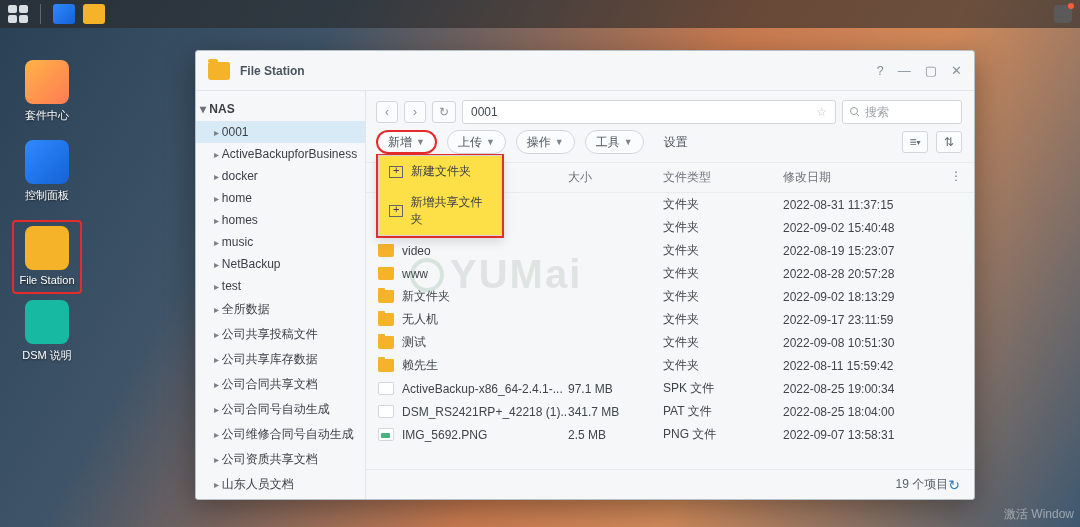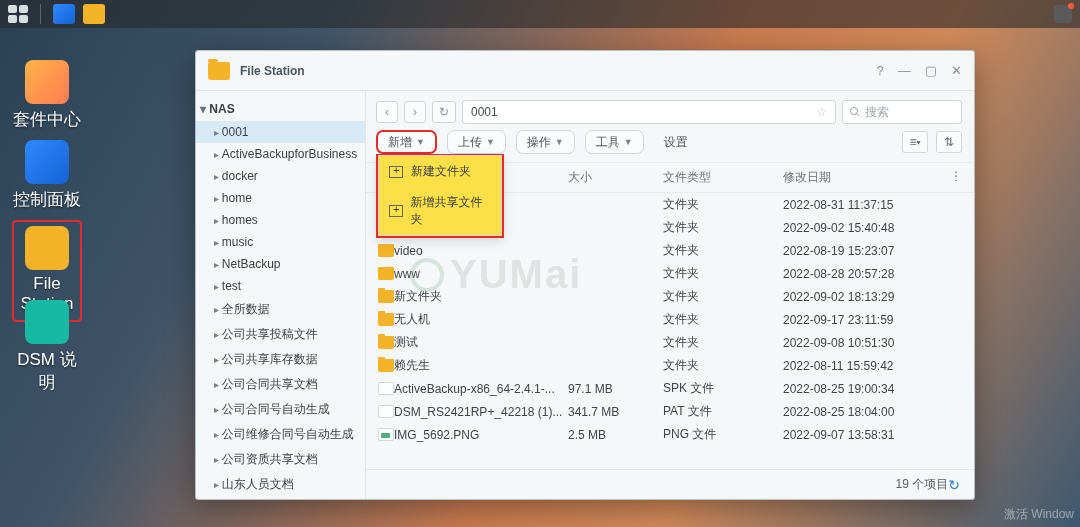--- a/index.html
+++ b/index.html
@@ -17,21 +17,21 @@
   }
   .tb-apps { width: 20px; height: 18px; display: grid; grid-template-columns: 1fr 1fr; grid-template-rows: 1fr 1fr; gap: 2px; cursor:pointer;}
   .tb-apps div { background: #d9dee3; border-radius: 2px; }
   .tb-divider { width: 1px; height: 20px; background: rgba(255,255,255,0.25); margin: 0 4px;}
   .tb-icon { width: 22px; height: 20px; border-radius: 3px; cursor:pointer;}
   .tb-right { margin-left:auto; display:flex; align-items:center; gap:10px;}
   .tb-bubble { width: 18px; height: 18px; background: #5a5a5a; border-radius: 4px; position:relative; cursor:pointer;}
   .tb-bubble::after{content:""; position:absolute; right:-2px; top:-2px; width:6px; height:6px; background:#ff5a3c; border-radius:50%;}
 
   
-  .desktop-icon { position:absolute; width:70px; text-align:center; color:#fff; font-size:17px; cursor:pointer;}
+  .desktop-icon { position:absolute; width:70px; text-align:center; color:#fff; font-size:11px; cursor:pointer;}
   .di-square { width:44px; height:44px; border-radius:8px; margin:0 auto 4px; display:flex; align-items:center; justify-content:center;}
   .di-label { text-shadow: 0 1px 2px rgba(0,0,0,0.6);}
   .di-highlight { border:2px solid #e52b2b; border-radius:4px; padding:4px 0 6px;}
 
   
   .window {
     position: absolute; top: 50px; left: 195px; width: 780px; height: 450px;
     background: #f6f7f8; border: 1px solid #b8c0c7; border-radius: 3px;
     box-shadow: 0 8px 30px rgba(0,0,0,0.35); display:flex; flex-direction:column;
   }
@@ -54,42 +54,42 @@
   
   .main { flex:1; display:flex; flex-direction:column; overflow:hidden;}
   .navrow { display:flex; align-items:center; gap:6px; padding:9px 12px 6px 10px;}
   .navbtn { width:22px; height:22px; border:1px solid #d2d7db; border-radius:3px; background:#fbfcfd; display:flex; align-items:center; justify-content:center; color:#8a9299; cursor:pointer; font-size:12px;}
   .crumb { flex:1; height:24px; border:1px solid #d2d7db; border-radius:3px; background:#fff; display:flex; align-items:center; padding:0 8px; color:#424850; position:relative;}
   .star { color:#c2c8cd; margin-left:auto; cursor:pointer;}
   .search { width:120px; height:24px; border:1px solid #d2d7db; border-radius:3px; background:#fff; display:flex; align-items:center; padding:0 6px; color:#a1a6ab;}
   .search svg{margin-right:4px;}
 
   .toolbar { display:flex; align-items:center; gap:10px; padding:0 12px 8px 10px; position:relative;}
-  .tbtn { height:24px; border:1px solid #d2d7db; border-radius:7px; background:#fbfcfd; padding:0 10px; display:flex; align-items:center; color:#4b535b; cursor:pointer; gap:4px;}
+  .tbtn { height:24px; border:1px solid #d2d7db; border-radius:12px; background:#fbfcfd; padding:0 10px; display:flex; align-items:center; color:#4b535b; cursor:pointer; gap:4px;}
   .tbtn .caret{font-size:9px; color:#7d838a;}
   .tbtn.red-outline { border:2px solid #e52b2b; padding: 1px 10px;}
   .tool-right { margin-left:auto; display:flex; gap:8px;}
   .viewbtn { width:26px; height:22px; border:1px solid #d2d7db; border-radius:3px; background:#fbfcfd; display:flex; align-items:center; justify-content:center; color:#616973; cursor:pointer;}
   
   .dropdown { position:absolute; top:24px; left:0; width:128px; background:#fde047; border:1px solid #cfd4d9; border:2px solid #e52b2b; border-top-width:1px; box-shadow:0 4px 10px rgba(0,0,0,0.12); z-index:5;}
   .dd-wrap{ border:1px solid #cfd4d9;}
   .dd-item{ padding:7px 10px; display:flex; align-items:center; gap:8px; cursor:pointer; color:#3b4147;}
   .dd-icon{width:14px; height:12px; border:1px solid #61666b; position:relative;}
   .dd-icon.plus::after{content:"+"; position:absolute; left:3px; top:-3px; font-size:11px;}
 
   
   .listhead { display:flex; padding:6px 12px; color:#6c737a; border-top:1px solid #e9eced; border-bottom:1px solid #e9eced; font-size:12px;}
   .col-name{flex:0 0 190px;}
   .col-size{flex:0 0 95px;}
   .col-type{flex:0 0 120px;}
   .col-date{flex:1;}
   .col-more{flex:0 0 10px; text-align:center;}
   .rows{ flex:1; overflow-y:auto;}
   .row { display:flex; align-items:center; padding:3px 12px; height:23px; cursor:default; font-size:12px; color:#3f4549;}
-  .fcell{display:flex; align-items:center; gap:0; overflow:hidden; white-space:nowrap; text-overflow:ellipsis;}
+  .fcell{display:flex; align-items:center; gap:8px; overflow:hidden; white-space:nowrap; text-overflow:ellipsis;}
   .ficon{width:16px; height:13px; background:#f5b32a; border-radius:1px 1px 2px 2px; position:relative; flex-shrink:0;}
   .ficon::before{content:"";position:absolute;top:-2px;left:0;width:7px;height:2px;background:#f5b32a;border-radius:1px 1px 0 0;}
   .ficon.pdf{background:#fff;border:1px solid #d4d8dc;} .ficon.pdf::before{display:none;}
   .ficon.pdf::after{content:"";position:absolute;left:2px;top:3px;width:8px;height:5px;background:#e74c3c;border-radius:1px;}
   .ficon.doc{background:#fff;border:1px solid #d4d8dc;} .ficon.doc::before{display:none;}
   .ficon.img{background:#fff;border:1px solid #d4d8dc;} .ficon.img::before{display:none;}
   .ficon.img::after{content:"";position:absolute;left:2px;top:4px;width:9px;height:5px;background:#4caf7d;border-radius:1px;}
 
   .footer{ border-top:1px solid #e6e9ec; padding:6px 14px; display:flex; align-items:center; color:#5b626a; justify-content:flex-end; gap:0;}
   .refresh{color:#2b7fc4; cursor:pointer; font-size:14px;}

